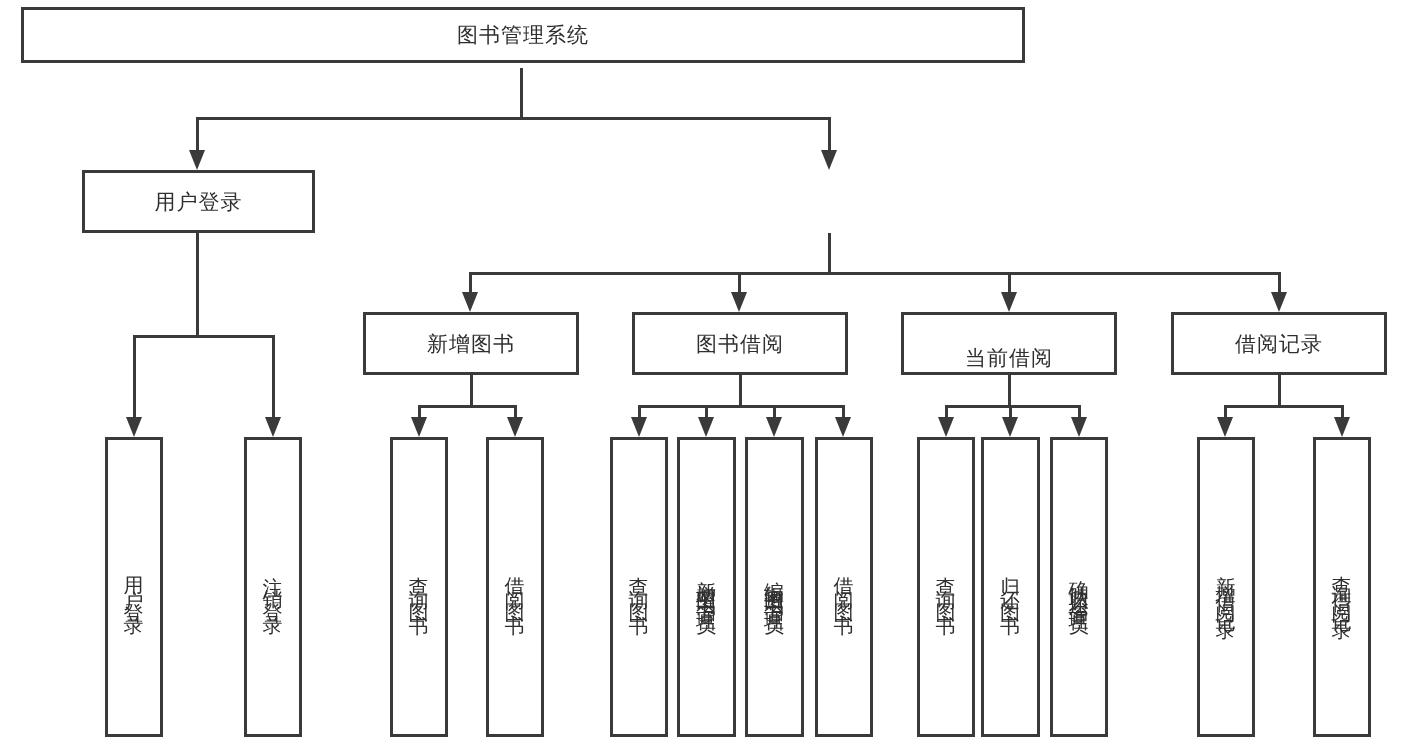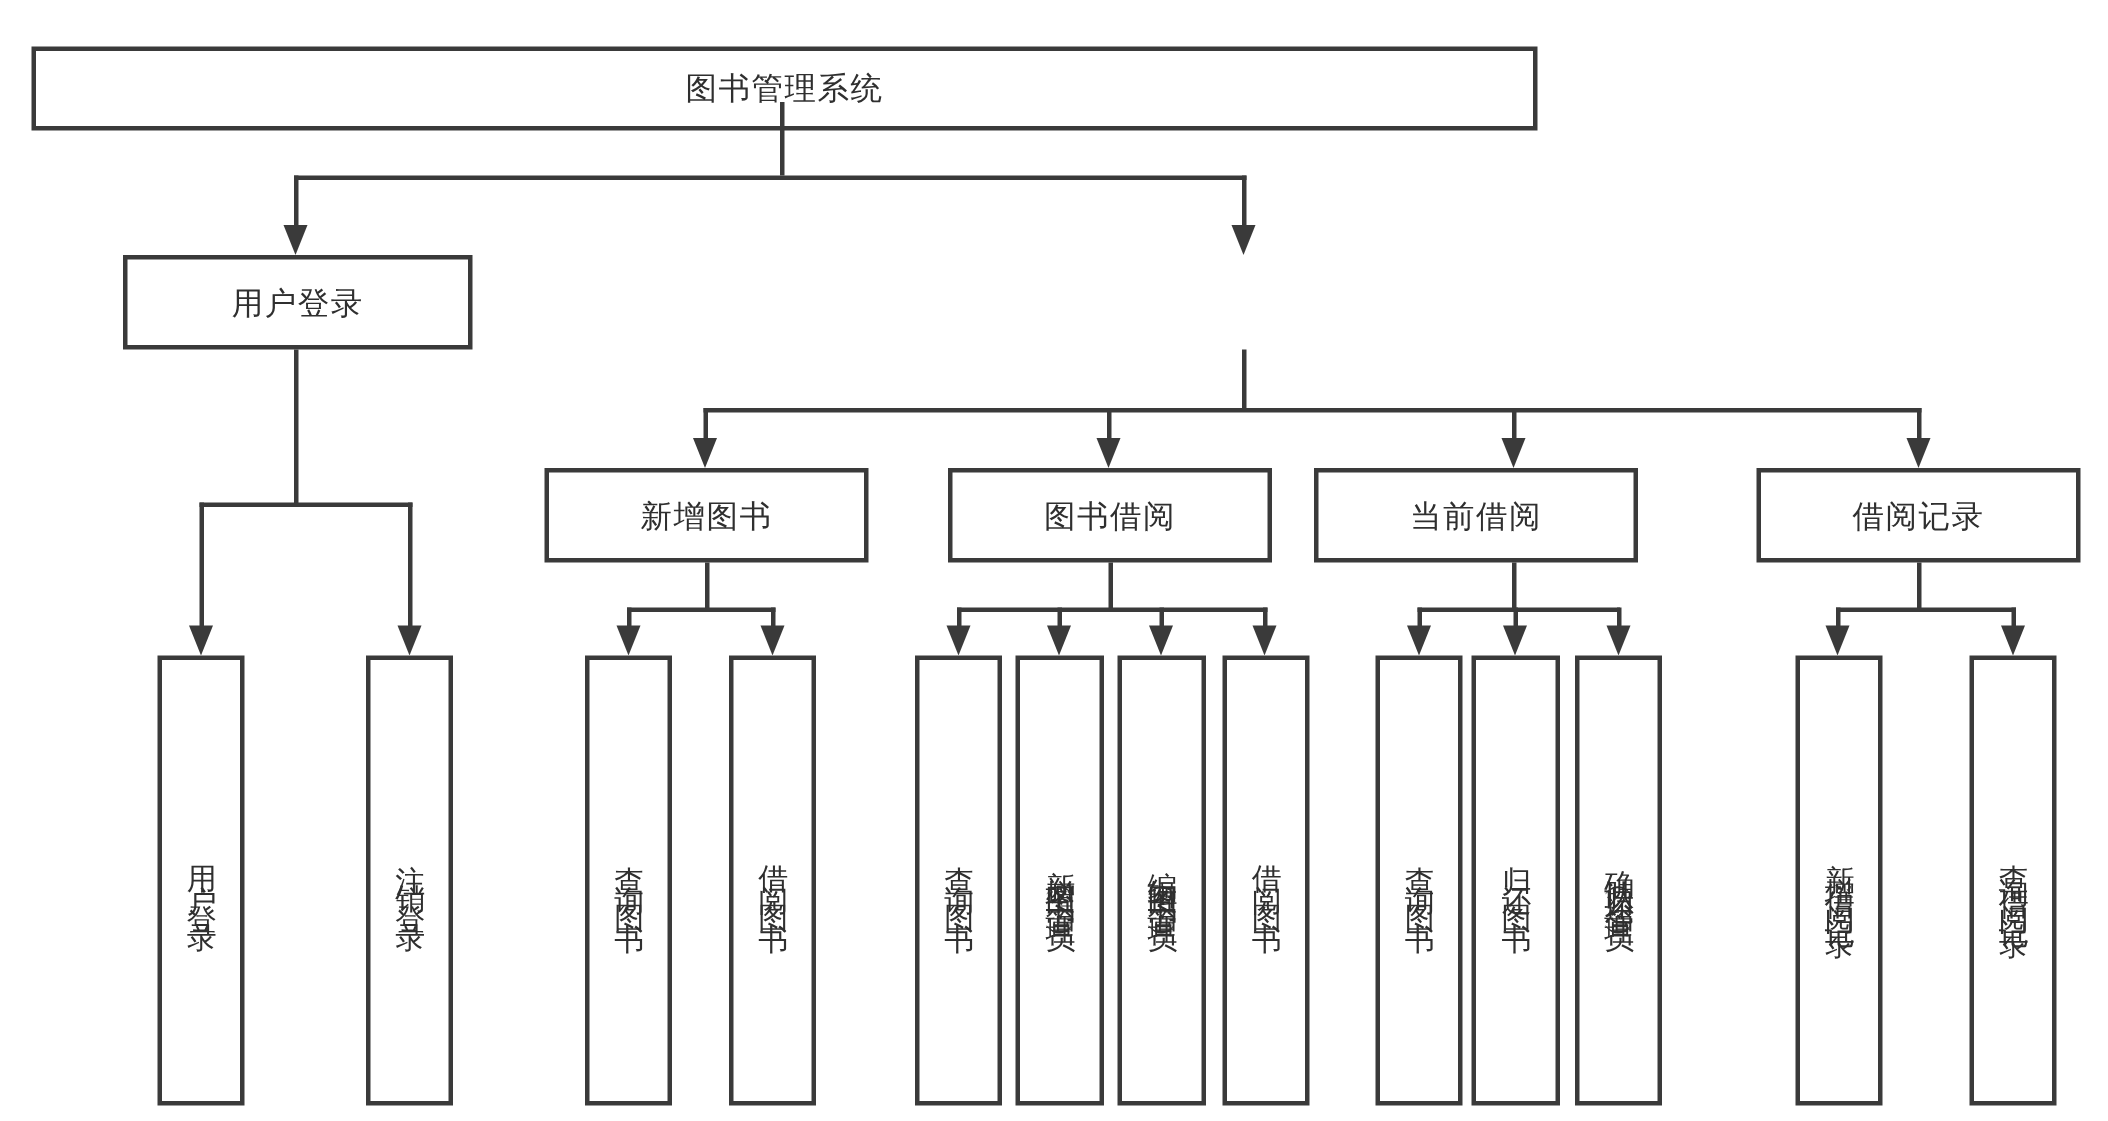--- a/index.html
+++ b/index.html
@@ -31,21 +31,21 @@
   .watermark{
     position:absolute;right:4px;top:716px;font-size:20px;color:#bfbfbf;
     letter-spacing:1px;white-space:nowrap;z-index:5;
   }
 </style>
 </head>
 <body>
 
 <div id="stage">
 
-  <div class="box" style="left:21px;top:31px;width:1004px;height:56px;">
+  <div class="box" style="left:21px;top:7px;width:1004px;height:56px;">
     <span>图书管理系统</span>
   </div>
 
   <div class="vline" style="left:520px;top:68px;height:49px;"></div>
   <div class="hline" style="left:196px;top:117px;width:635px;"></div>
   <div class="vline" style="left:196px;top:117px;height:35px;"></div>
   <div class="arrow" style="left:189px;top:150px;"></div>
   <div class="vline" style="left:828px;top:117px;height:35px;"></div>
   <div class="arrow" style="left:821px;top:150px;"></div>
 
@@ -70,21 +70,21 @@
   <div class="arrow" style="left:1001px;top:292px;"></div>
   <div class="vline" style="left:1278px;top:272px;height:22px;"></div>
   <div class="arrow" style="left:1271px;top:292px;"></div>
 
   <div class="box" style="left:363px;top:312px;width:216px;height:63px;">
     <span>新增图书</span>
   </div>
   <div class="box" style="left:632px;top:312px;width:216px;height:63px;">
     <span>图书借阅</span>
   </div>
-  <div class="box" style="left:876px;top:312px;width:216px;height:63px;">
+  <div class="box" style="left:901px;top:312px;width:216px;height:63px;align-items:flex-end;">
     <span>当前借阅</span>
   </div>
   <div class="box" style="left:1171px;top:312px;width:216px;height:63px;">
     <span>借阅记录</span>
   </div>
 
   <div class="vline" style="left:470px;top:375px;height:32px;"></div>
   <div class="hline" style="left:418px;top:405px;width:99px;"></div>
   <div class="vline" style="left:418px;top:405px;height:15px;"></div>
   <div class="arrow" style="left:411px;top:417px;"></div>

